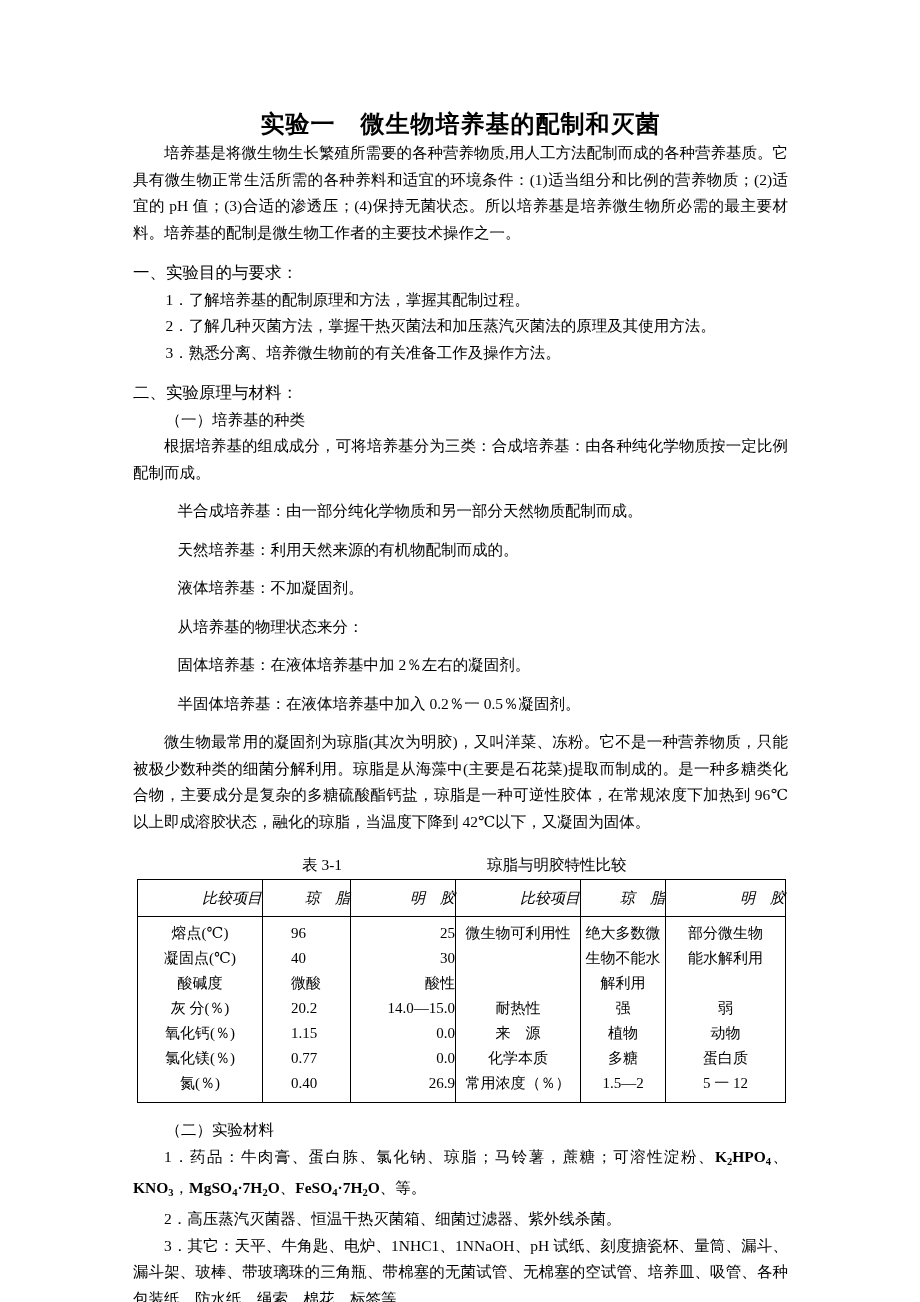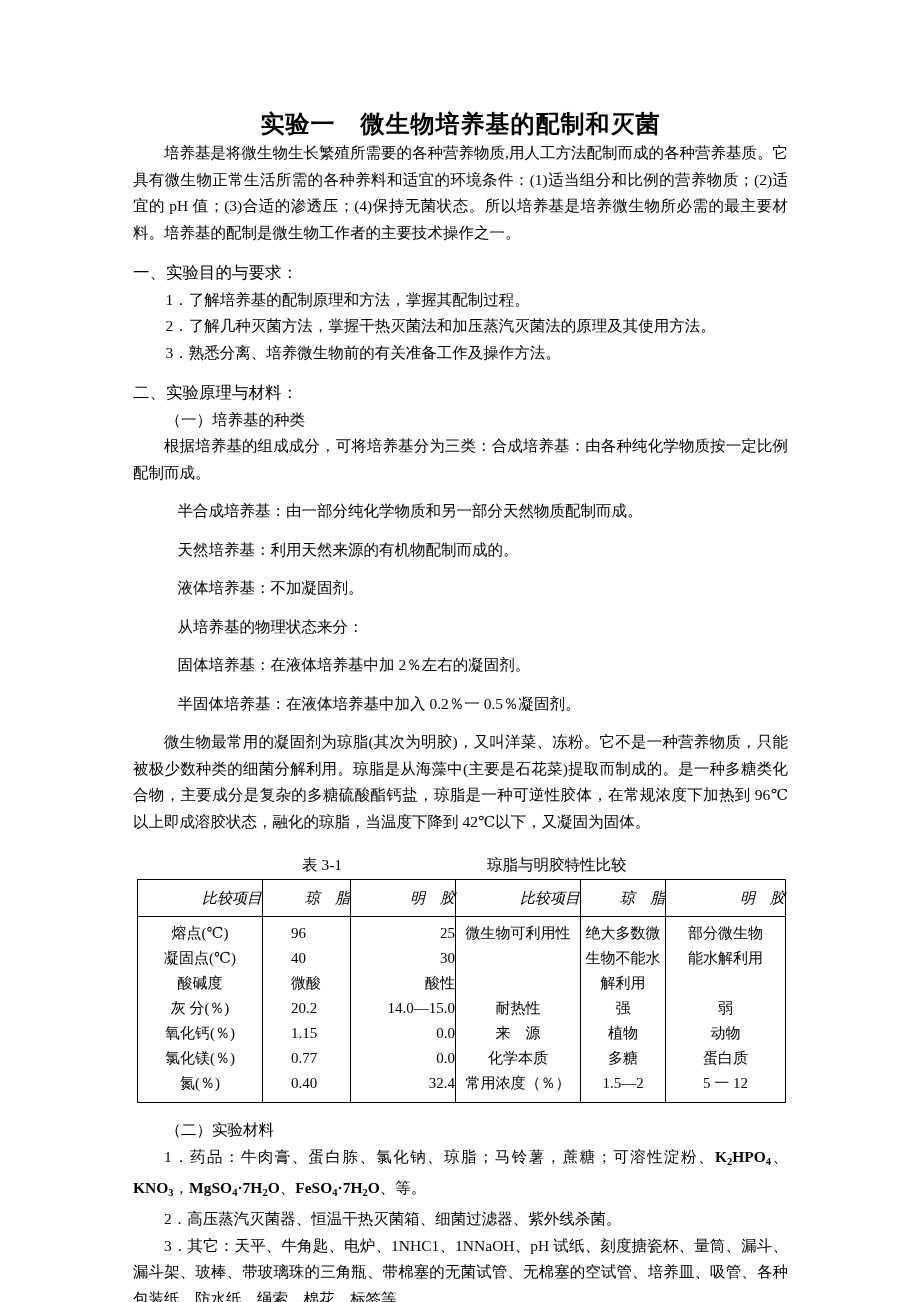--- a/index.html
+++ b/index.html
@@ -224,21 +224,21 @@
                   </div>
               </td>
               <td>
                 <div class="cellstack c-leftpad">
                     <div>25</div>
                     <div>30</div>
                     <div>酸性</div>
                     <div>14.0—15.0</div>
                     <div>0.0</div>
                     <div>0.0</div>
-                    <div>32.4</div>
+                    <div>26.9</div>
                   </div>
               </td>
               <td class="divider-left">
                 <div class="cellstack c-center">
                     <div>微生物可利用性</div>
                     <div class="blankline">&nbsp;</div>
                     <div class="blankline">&nbsp;</div>
                     <div>耐热性</div>
                     <div>来　源</div>
                     <div>化学本质</div>

